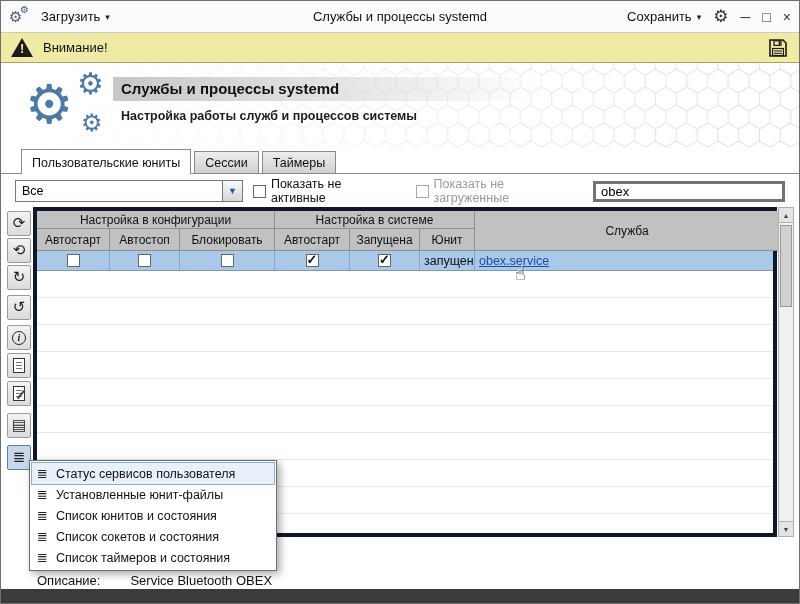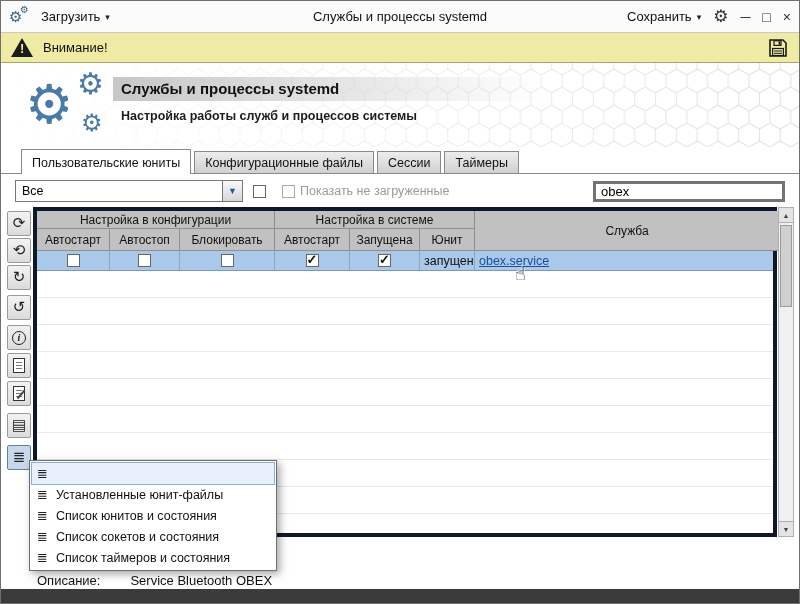--- a/index.html
+++ b/index.html
@@ -179,32 +179,32 @@
       <span class="g-med">⚙</span>
       <span class="g-sm">⚙</span>
     </div>
     <div class="title-strip"></div>
     <div class="hdr-title">Службы и процессы systemd</div>
     <div class="hdr-sub">Настройка работы служб и процессов системы</div>
   </div>
 
   <div class="tabbar">
     <div class="tab active">Пользовательские юниты</div>
-    <div class="tab">Конфигурационные файлы</div>
     <div class="tab">Сессии</div>
     <div class="tab">Таймеры</div>
   </div>
 
   <div class="filterbar">
     <div class="dropdown">
       <span>Все</span>
       <span class="dd-btn">▼</span>
     </div>
     <label class="cbgroup">
       <input type="checkbox" class="cb" style="">
+      <span>Показать не активные</span>
     </label>
     <label class="cbgroup disabled">
       <input type="checkbox" class="cb" style="">
       <span>Показать не загруженные</span>
     </label>
     <input class="searchbox" type="text" value="obex" style="">
   </div>
 
   <button class="tbtn" style="top:210px">
     <span class="ticon">⟳</span>
@@ -278,20 +278,21 @@
       </div>
     <div class="sb-thumb"></div>
     <div class="sbtn sb-down">
         <span>▼</span>
       </div>
   </div>
 
   <div class="ctxmenu">
     <div class="mi selected">
       <span class="micon">≣</span>
+      <span>Статус сервисов пользователя</span>
     </div>
     <div class="mi">
       <span class="micon">≣</span>
       <span>Установленные юнит-файлы</span>
     </div>
     <div class="mi">
       <span class="micon">≣</span>
       <span>Список юнитов и состояния</span>
     </div>
     <div class="mi">

